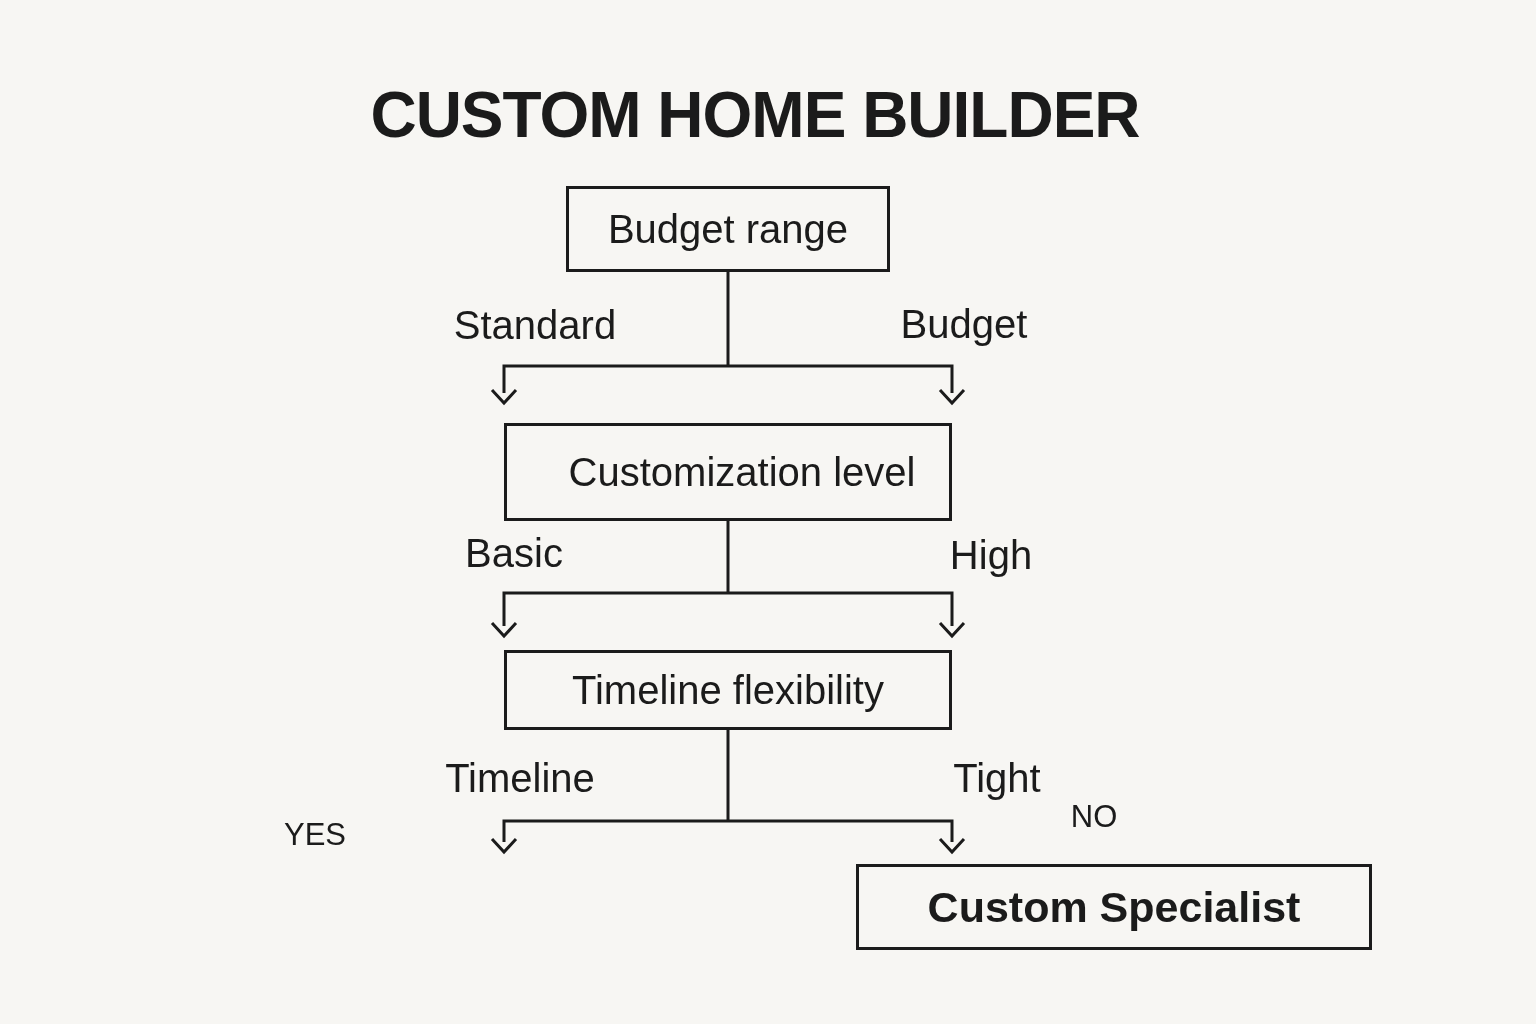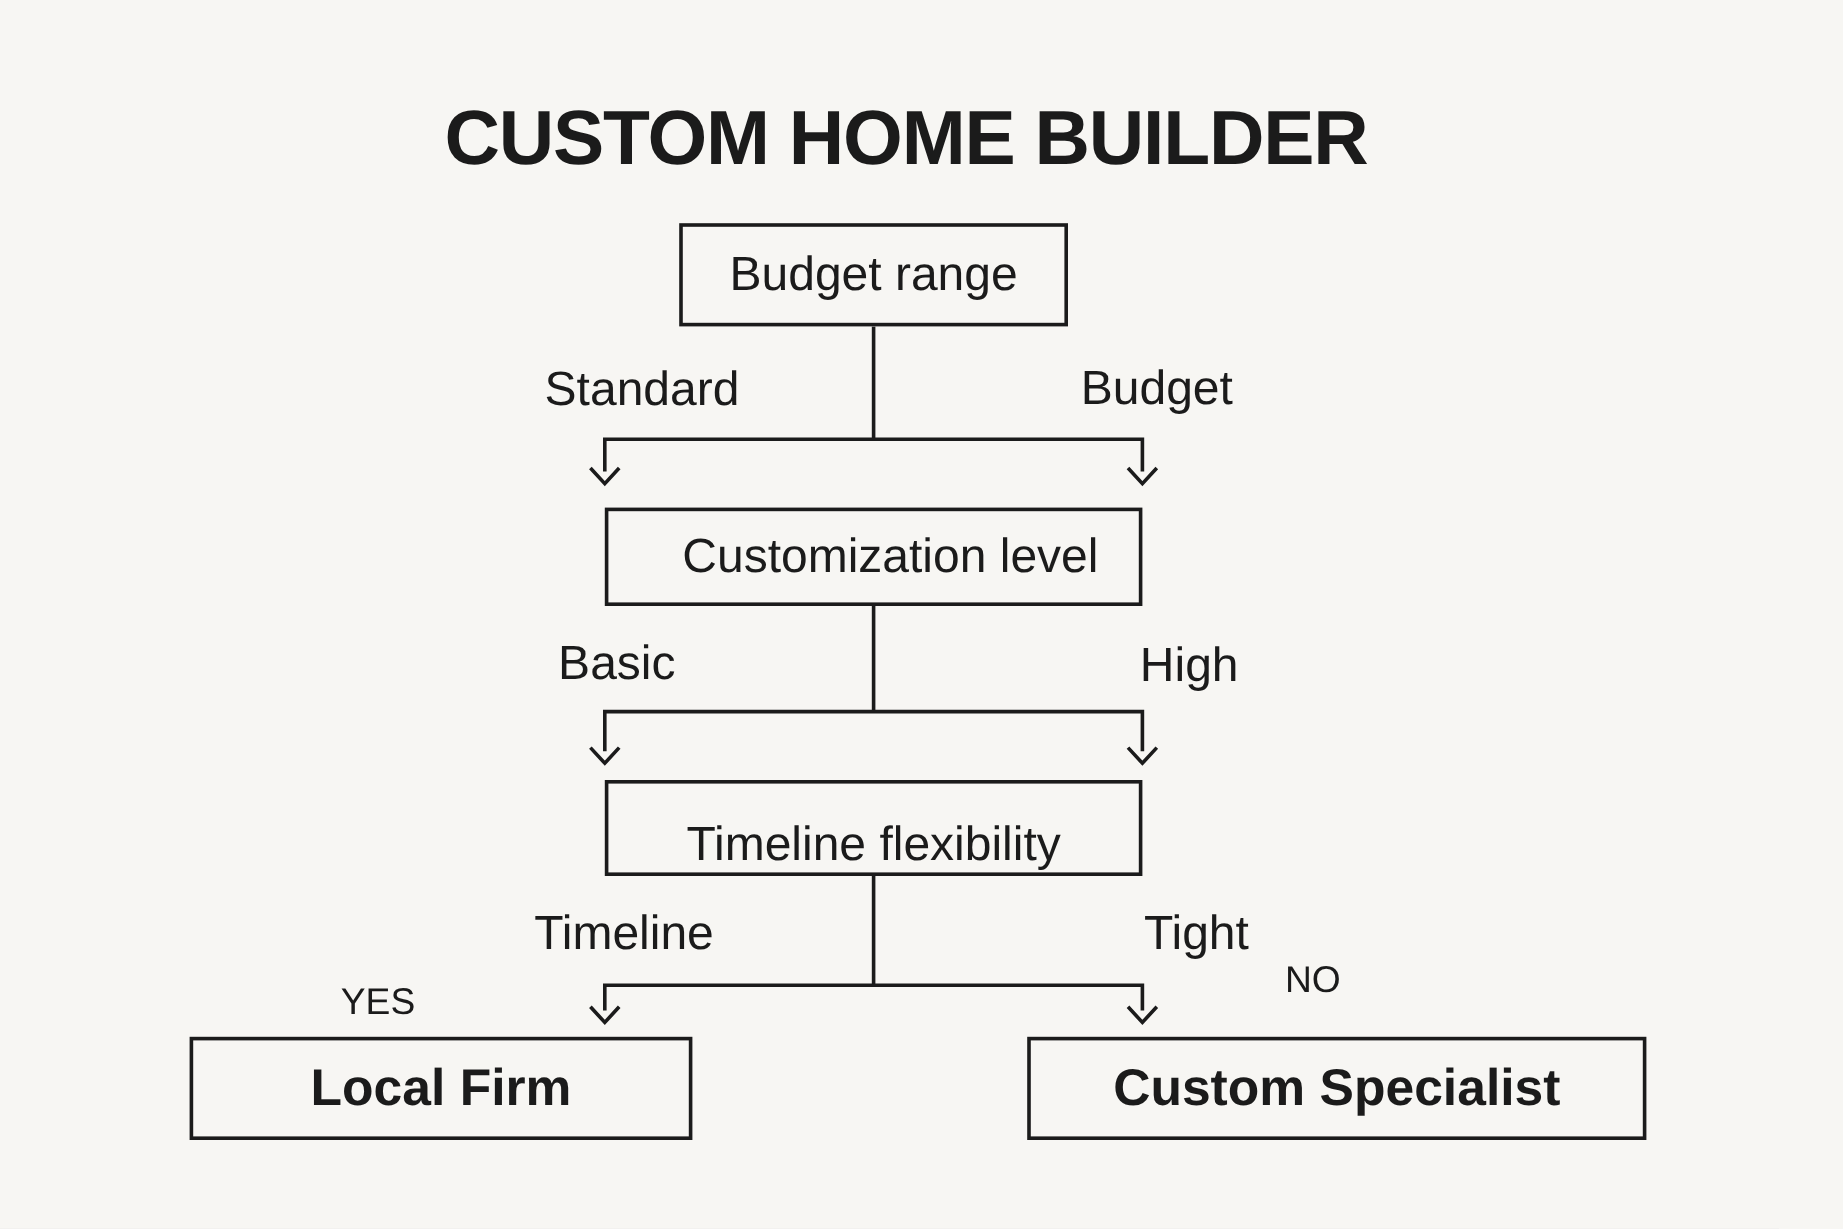--- a/index.html
+++ b/index.html
@@ -48,22 +48,22 @@
     background: var(--bg, #f7f6f3);
     display: flex;
     align-items: center;
     justify-content: center;
     white-space: nowrap;
   }
   .decision { font-size: 40px; font-weight: 400; }
   .outcome  { font-size: 43px; font-weight: 700; }
 
   .n-budget        { left: 566px; top: 186px; width: 324px; height: 86px; }
-  .n-customization { left: 504px; top: 423px; width: 448px; height: 82px; padding-left: 28px; }
-  .n-timeline      { left: 504px; top: 650px; width: 448px; height: 80px; align-items: flex-end; }
+  .n-customization { left: 504px; top: 423px; width: 448px; height: 98px; padding-left: 28px; }
+  .n-timeline      { left: 504px; top: 650px; width: 448px; height: 80px; }
   .n-local         { left: 158px; top: 864px; width: 419px; height: 86px; }
   .n-specialist    { left: 856px; top: 864px; width: 516px; height: 86px; }
 
   .branch-label {
     position: absolute;
     transform: translate(-50%, -50%);
     font-size: 40px;
     font-weight: 400;
     white-space: nowrap;
     margin-left: 28px;
@@ -112,23 +112,20 @@
   <div class="node decision n-budget">
     <span>Budget range</span>
   </div>
   <div class="node decision n-customization">
     <span>Customization level</span>
   </div>
   <div class="node decision n-timeline">
     <span>Timeline flexibility</span>
   </div>
 
-  <div class="node outcome n-local">
-    <span>Local Firm</span>
-  </div>
   <div class="node outcome n-specialist">
     <span>Custom Specialist</span>
   </div>
 
   <span class="branch-label l-standard">Standard</span>
   <span class="branch-label l-premium">Budget</span>
   <span class="branch-label l-basic">Basic</span>
   <span class="branch-label l-high">High</span>
   <span class="branch-label l-flexible">Timeline</span>
   <span class="branch-label l-tight">Tight</span>

